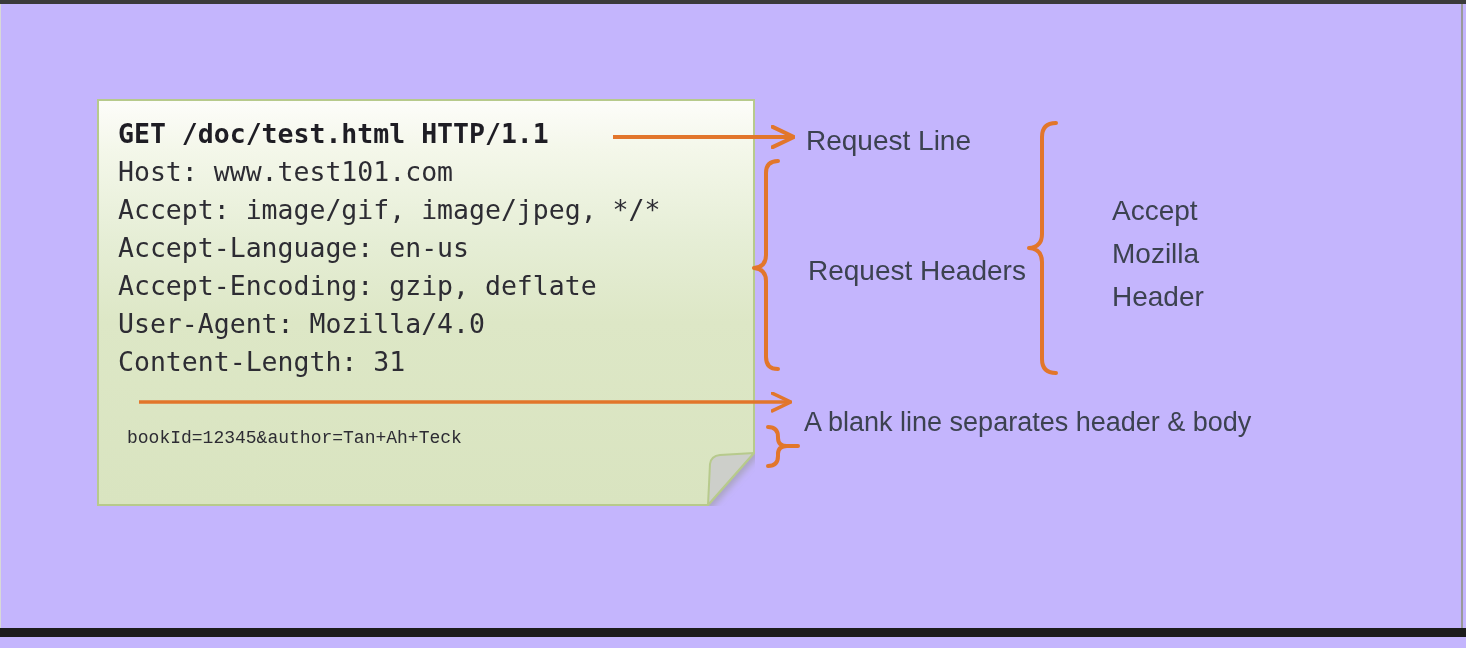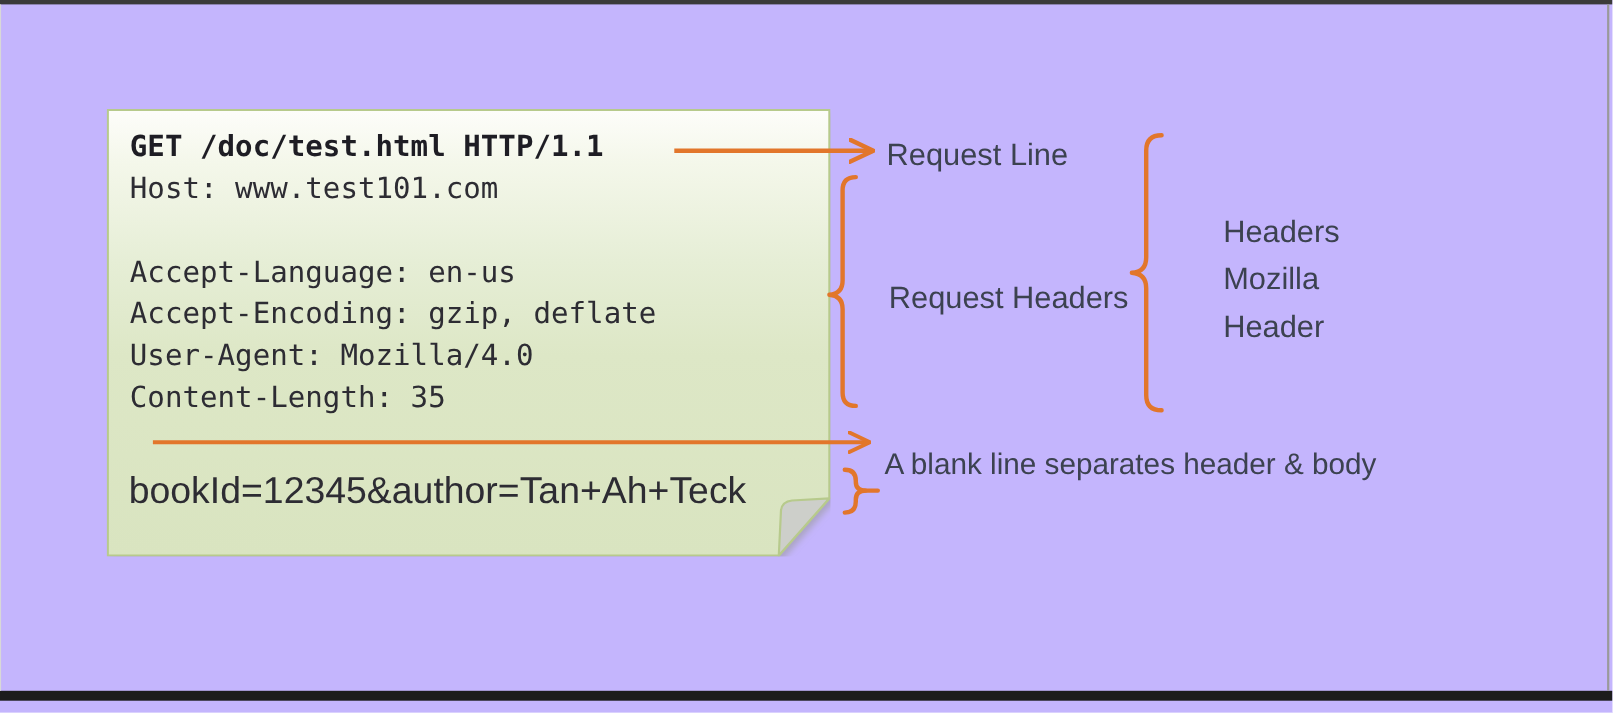--- a/index.html
+++ b/index.html
@@ -68,23 +68,23 @@
     color: #2d2c33;
     white-space: pre;
     line-height: 1;
   }
   .code-line.bold {
     font-weight: bold;
     color: #1e1d24;
   }
   .body-line {
     position: absolute;
-    left: 20px;
-    font-family: Liberation Sans, sans-serif;
-    font-size: 34px;
+    left: 30px;
+    font-family: Liberation Mono, monospace;
+    font-size: 18px;
     color: #2d2c33;
     white-space: pre;
     line-height: 1;
   }
 
   
   .anno {
     position: absolute;
     left: 0; top: 0;
     width: 1466px; height: 648px;
@@ -127,24 +127,25 @@
 
       <path d="M1,1 L657,1 L657,354 L611,406 L1,406 Z" fill="url(#cardGrad)" stroke="#b7ca8c" stroke-width="2" filter="url(#cardShadow)"></path>
 
       <path d="M657,354 L611,406 L613,365 Q614,357 623,356 Z" fill="#cdcfca" stroke="#b7ca8c" stroke-width="2" stroke-linejoin="round"></path>
     </svg>
   </div>
 
   <div class="code-layer">
     <div class="code-line bold" style="top:22px;">GET /doc/test.html HTTP/1.1</div>
     <div class="code-line" style="top:60px;">Host: www.test101.com</div>
+    <div class="code-line" style="top:98px;">Accept: image/gif, image/jpeg, */*</div>
     <div class="code-line" style="top:136px;text-align:center;">Accept-Language: en-us</div>
     <div class="code-line" style="top:174px;">Accept-Encoding: gzip, deflate</div>
     <div class="code-line" style="top:212px;text-align:center;">User-Agent: Mozilla/4.0</div>
-    <div class="code-line" style="top:250px;">Content-Length: 35</div>
+    <div class="code-line" style="top:250px;">Content-Length: 31</div>
     <div class="body-line" style="top:330px;">bookId=12345&amp;author=Tan+Ah+Teck</div>
   </div>
 
   <svg class="anno" viewBox="0 0 1466 648" xmlns="http://www.w3.org/2000/svg">
     <defs>
       <marker id="arrowHead" viewBox="0 0 10 10" refX="9" refY="5" markerWidth="6" markerHeight="6" orient="auto-start-reverse">
         <path d="M0.5,0.8 L9.4,5 L0.5,9.2" fill="none" stroke="#e2762b" stroke-width="1.7" stroke-linecap="round" stroke-linejoin="round"></path>
       </marker>
     </defs>
 
@@ -157,20 +158,20 @@
     <line x1="139" y1="402" x2="790" y2="402" stroke="#e2762b" stroke-width="3.5" marker-end="url(#arrowHead)"></line>
 
     <path d="M768,427 q10,0 10,10 L778,438 q0,8 9,8 q-9,0 -9,8 L778,456 q0,10 -10,10" fill="none" stroke="#e2762b" stroke-width="4" stroke-linecap="round" stroke-linejoin="round"></path>
     <line x1="786" y1="446" x2="798" y2="446" stroke="#e2762b" stroke-width="4" stroke-linecap="round"></line>
   </svg>
 
   <div class="label label-lg" style="left:806px; top:124px;">Request Line</div>
 
   <div class="label label-lg" style="left:808px; top:254px;">Request Headers</div>
 
-  <div class="label label-lg" style="left:1112px; top:194px;">Headers</div>
+  <div class="label label-lg" style="left:1112px; top:194px;">Accept</div>
   <div class="label label-lg" style="left:1112px; top:237px;">Mozilla</div>
   <div class="label label-lg" style="left:1112px; top:280px;">Header</div>
 
   <div class="label label-ml" style="left:804px; top:406px;">A blank line separates header &amp; body</div>
 
 
 </div>
 
 </body></html>

